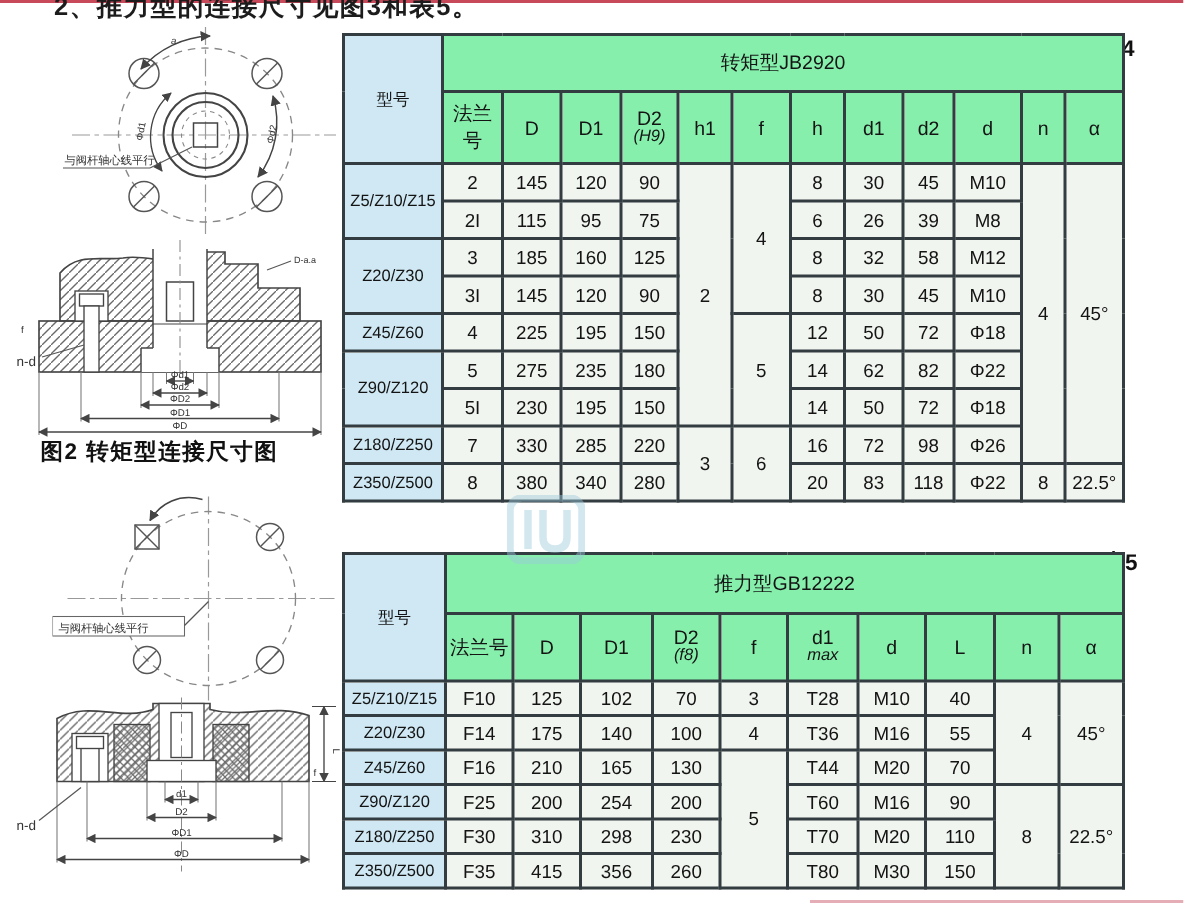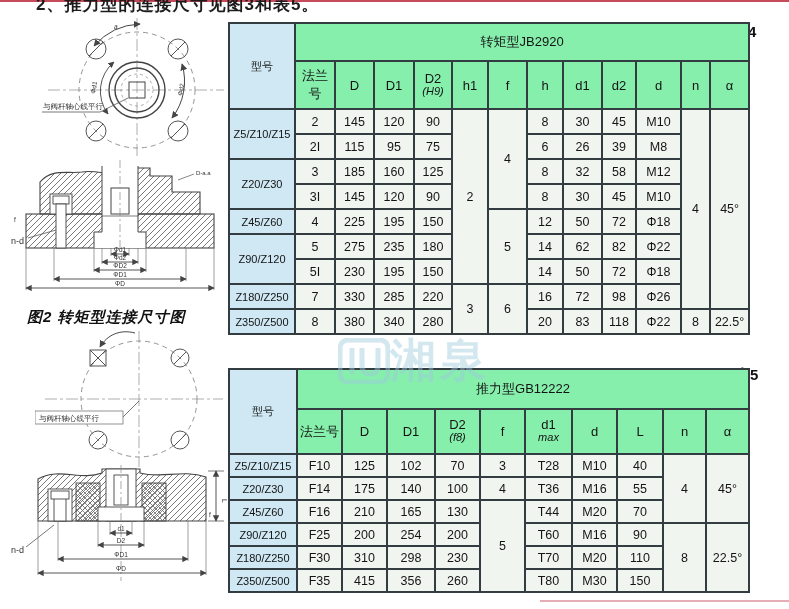--- a/index.html
+++ b/index.html
@@ -6,21 +6,21 @@
   body{width:789px;height:609px;position:relative;background:#fff;overflow:hidden;
        font-family:"Liberation Sans","DejaVu Sans",sans-serif;color:#151515;}
   .abs{position:absolute;}
   #red-top{left:0;top:0;width:789px;height:2px;background:#c8495a;}
   #pink-bottom{left:540;top:600px;left:540px;width:249px;height:2px;background:#e5aeb6;}
   #heading{left:36px;top:-7px;font-size:17px;font-weight:bold;color:#1c1c1c;letter-spacing:1px;white-space:nowrap;}
   .tabletag{font-size:15px;font-weight:bold;color:#111;}
   #tag4{left:733px;top:6px;margin-top:17px;}
   #tag5{left:735px;top:366px;}
   .figcap{font-size:15px;font-weight:bold;color:#111;letter-spacing:1px;white-space:nowrap;}
-  #cap2{left:27px;top:308px;font-style:italic;}
+  #cap2{left:27px;top:292px;}
   #cap3{left:53px;top:587px;margin-top:44px;}
   
   .dtable{position:absolute;border-collapse:collapse;table-layout:fixed;background:#f1f5ef;}
   .dtable th,.dtable td{border:2px solid #323c41;text-align:center;vertical-align:middle;
         font-size:12.5px;font-weight:400;color:#141414;padding:0;overflow:hidden;}
   .dtable th{background:#86efac;font-size:13px;}
   .model{background:#cfe8f3 !important;font-size:11px !important;}
   #t4{left:228px;top:22px;width:520px;}
   #t5{left:228px;top:368px;width:520px;}
   #t4 .gh{height:38px;} #t4 .sh{height:48px;} #t4 .dr{height:25px;}
@@ -454,16 +454,15 @@
   </tr>
 </tbody>
   </table>
 
 <div class="abs" id="watermark">
   <svg width="52" height="46" viewBox="0 0 52 46">
     <rect x="2" y="2" width="48" height="42" rx="8" fill="none" stroke="#9ecbdd" stroke-width="5"></rect>
     <line x1="14" y1="10" x2="14" y2="36" stroke="#9ecbdd" stroke-width="5"></line>
     <path d="M24,10 L24,28 Q24,36 32,36 Q40,36 40,28 L40,10" fill="none" stroke="#9ecbdd" stroke-width="5"></path>
   </svg>
-  <span class="wm-text">湘泉</span>
 </div>
 
 <div class="abs" id="pink-bottom"></div>
 
 </body></html>

